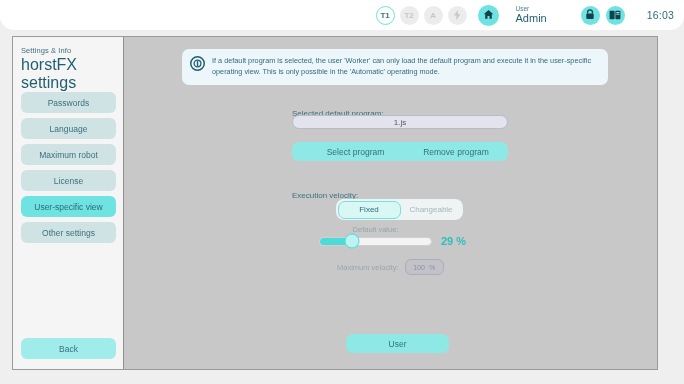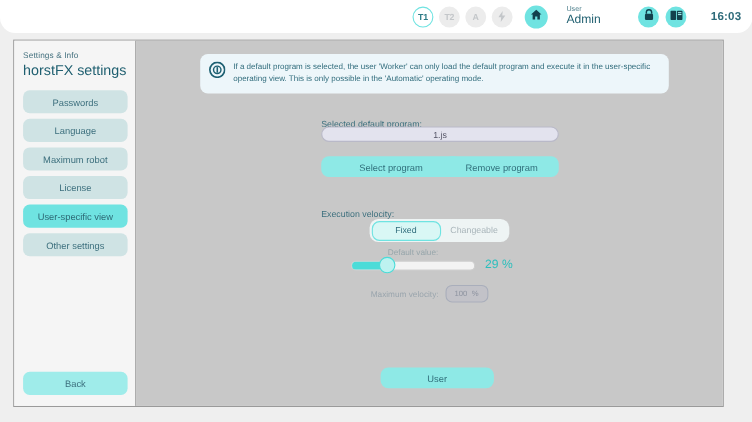--- a/index.html
+++ b/index.html
@@ -89,21 +89,20 @@
     background: #6fe3e1;
     display: flex;
     align-items: center;
     justify-content: center;
   }
   .clock {
     margin-left: 22px;
     font-size: 10.5px;
     color: #2e6b7a;
     letter-spacing: 0.2px;
-    font-weight: bold;
   }
 
   
   .panel {
     position: absolute;
     left: 12px; top: 36px;
     width: 646px; height: 334px;
     background: #f5f5f5;
     border: 1px solid #9a9a9a;
     display: flex;
@@ -117,23 +116,22 @@
     position: relative;
     padding: 9px 8px 0 8px;
   }
   .side-sub {
     font-size: 7.5px;
     color: #43707e;
     margin-bottom: 1px;
     letter-spacing: 0.1px;
   }
   .side-title {
-    font-size: 13px;
+    font-size: 16px;
     color: #1f5f70;
-    margin-bottom: 11px;
   }
   .side-btn {
     width: 95px;
     height: 21px;
     border-radius: 6px;
     background: #cfe3e4;
     color: #3c6f7d;
     font-size: 8.5px;
     display: flex;
     align-items: center;
@@ -265,21 +263,21 @@
     left: 29%;
     transform: translate(-50%, -50%);
     width: 15px; height: 15px;
     border-radius: 50%;
     background: #bdf2f0;
     border: 1.5px solid #4bdcd8;
   }
   .slider-val {
     font-size: 11px;
     color: #2bbfbd;
-    font-weight: normal;
+    font-weight: bold;
   }
   .slider-caption {
     font-size: 7.5px;
     color: #97a6ab;
     text-align: center;
     width: 113px;
     margin-bottom: 1px;
   }
 
   .maxvel-row {

